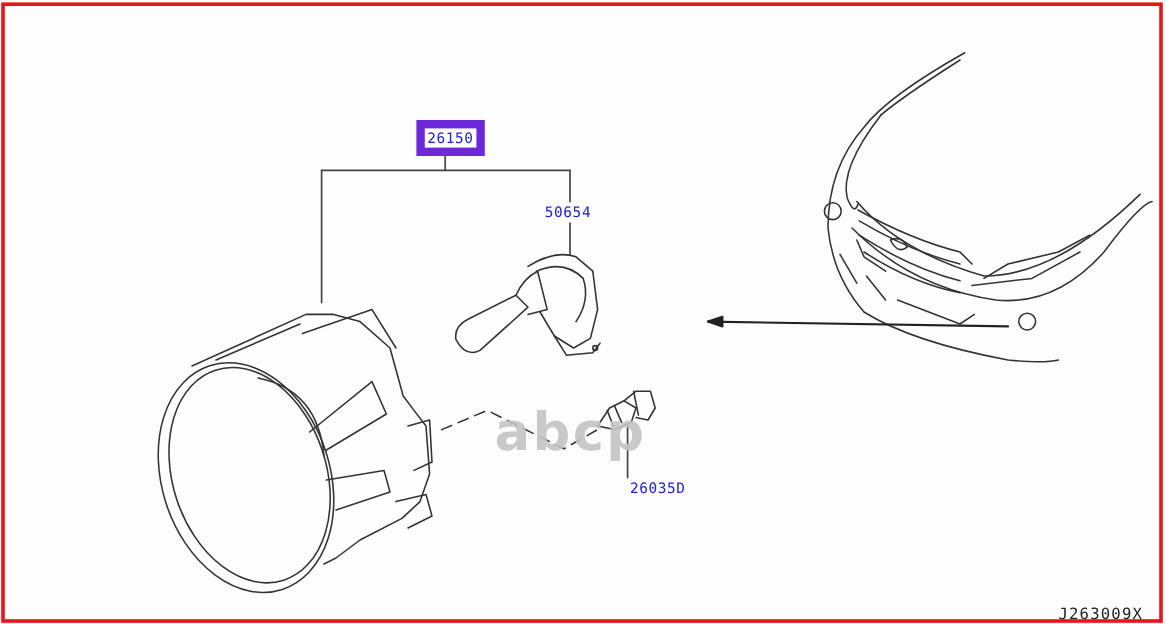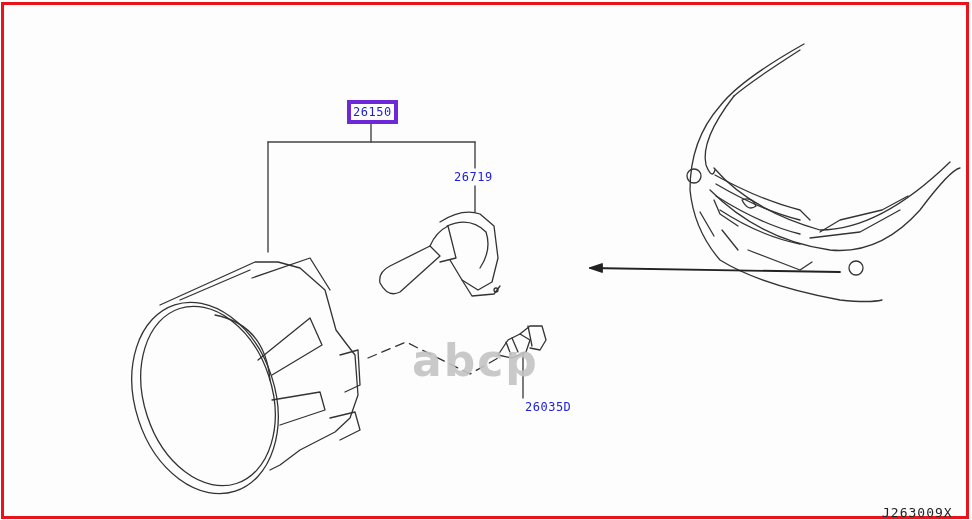--- a/index.html
+++ b/index.html
@@ -1,20 +1,20 @@
 <!DOCTYPE html>
 <html><head>
   <meta charset="utf-8">
   <style>
     html, body { margin: 0; padding: 0; background: #ffffff; }
     body { width: 972px; height: 520px; overflow: hidden; position: relative; font-family: "DejaVu Sans Mono", monospace; }
     .frame { position: absolute; left: 1px; top: 2px; width: 962px; height: 511px; border: 3px solid #e8141c; box-sizing: content-box; background: #fdfdfd; }
     svg.art { position: absolute; left: 0; top: 0; }
     .label { position: absolute; color: #2020d8; font-size: 12px; letter-spacing: 0.5px; line-height: 14px; }
-    .label.boxed { border: 4px solid #6d28d9; padding: 1px 2px; background: #fff; }
+    .label.boxed { border: 7px solid #6d28d9; padding: 1px 2px; background: #fff; }
     .code { position: absolute; color: #222; font-size: 13px; letter-spacing: 1px; }
     .watermark { position: absolute; color: #c4c4c4; font-family: "DejaVu Sans", sans-serif; font-weight: bold; font-size: 44px; letter-spacing: 2px; opacity: 0.9; }
   </style>
 </head>
 <body>
 
 <div class="frame"></div>
 
 <svg class="art" width="972" height="520" viewBox="0 0 972 520" fill="none" stroke="#333" stroke-width="1.3" stroke-linejoin="round" stroke-linecap="round">
 
@@ -80,18 +80,18 @@
     <path d="M742,200 Q752,196 756,206 Q748,212 742,200 Z"></path>
   </g>
 
   <g stroke="#222" stroke-width="1.8">
     <line x1="590" y1="268" x2="840" y2="272"></line>
     <path d="M590,268 L602,264 L602,272 Z" fill="#222"></path>
   </g>
 </svg>
 
 <div class="label boxed" style="left:347px; top:100px;">26150</div>
-<div class="label" style="left:454px; top:170px;">26719</div>
+<div class="label" style="left:454px; top:170px;">50654</div>
 <div class="label" style="left:497px; top:400px;margin-left:28px;">26035D</div>
 
 <div class="watermark" style="left:412px; top:335px;">abcp</div>
 
 <div class="code" style="left:882px; top:505px;text-align:right;">J263009X</div>
 
 </body></html>

